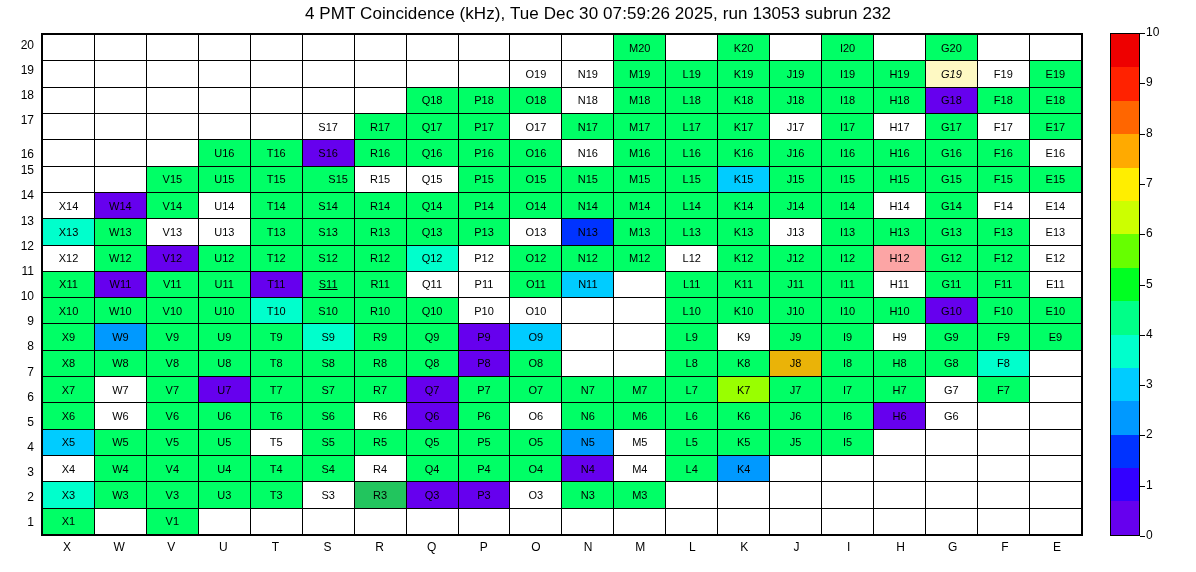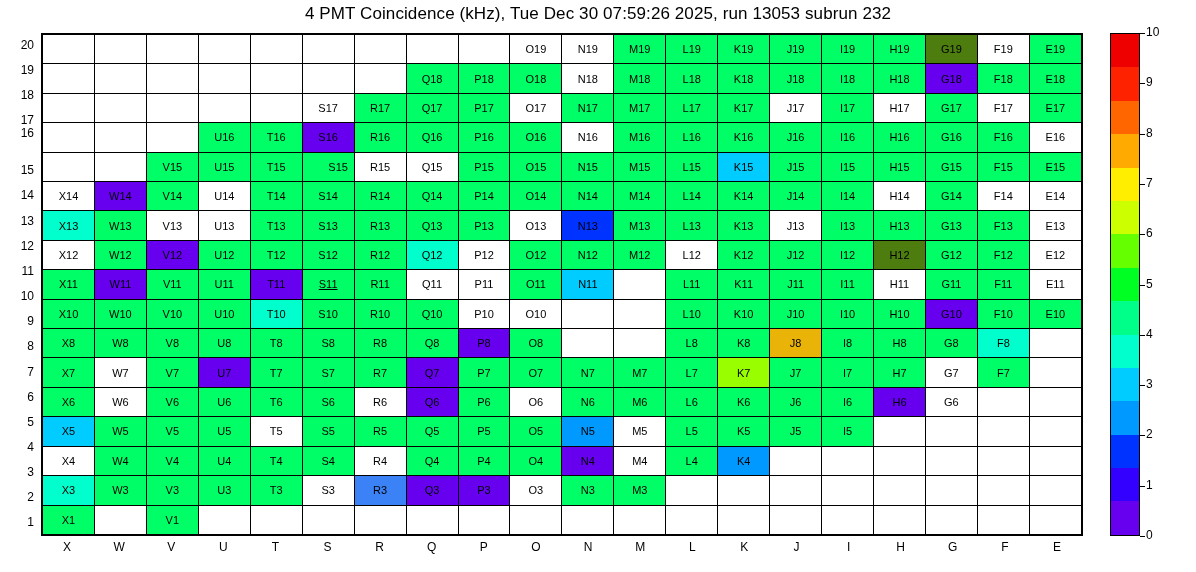--- a/index.html
+++ b/index.html
@@ -77,29 +77,51 @@
           <tr>
             <td style="background: rgb(255, 255, 255);"></td>
             <td style="background: rgb(255, 255, 255);"></td>
             <td style="background: rgb(255, 255, 255);"></td>
             <td style="background: rgb(255, 255, 255);"></td>
             <td style="background: rgb(255, 255, 255);"></td>
             <td style="background: rgb(255, 255, 255);"></td>
             <td style="background: rgb(255, 255, 255);"></td>
             <td style="background: rgb(255, 255, 255);"></td>
             <td style="background: rgb(255, 255, 255);"></td>
+            <td style="background: rgb(255, 255, 255);"></td>
+            <td style="background: rgb(255, 255, 255);"></td>
+            <td style="background: rgb(0, 255, 102);">M20</td>
+            <td style="background: rgb(255, 255, 255);"></td>
+            <td style="background: rgb(0, 255, 102);">K20</td>
+            <td style="background: rgb(255, 255, 255);"></td>
+            <td style="background: rgb(0, 255, 102);">I20</td>
+            <td style="background: rgb(255, 255, 255);"></td>
+            <td style="background: rgb(0, 255, 102);">G20</td>
+            <td style="background: rgb(255, 255, 255);"></td>
+            <td style="background: rgb(255, 255, 255);"></td>
+          </tr>
+          <tr>
+            <td style="background: rgb(255, 255, 255);"></td>
+            <td style="background: rgb(255, 255, 255);"></td>
+            <td style="background: rgb(255, 255, 255);"></td>
+            <td style="background: rgb(255, 255, 255);"></td>
+            <td style="background: rgb(255, 255, 255);"></td>
+            <td style="background: rgb(255, 255, 255);"></td>
+            <td style="background: rgb(255, 255, 255);"></td>
+            <td style="background: rgb(255, 255, 255);"></td>
+            <td style="background: rgb(255, 255, 255);"></td>
             <td style="background: rgb(255, 255, 255);">O19</td>
             <td style="background: rgb(255, 255, 255);">N19</td>
             <td style="background: rgb(0, 255, 102);">M19</td>
             <td style="background: rgb(0, 255, 102);">L19</td>
             <td style="background: rgb(0, 255, 102);">K19</td>
             <td style="background: rgb(0, 255, 102);">J19</td>
             <td style="background: rgb(0, 255, 102);">I19</td>
             <td style="background: rgb(0, 255, 102);">H19</td>
-            <td style="background: #4d7c0f;">G19</td>
+            <td style="background: #fef9c3; font-style: italic;">G19</td>
             <td style="background: rgb(255, 255, 255);">F19</td>
             <td style="background: rgb(0, 255, 102);">E19</td>
           </tr>
           <tr>
             <td style="background: rgb(255, 255, 255);"></td>
             <td style="background: rgb(255, 255, 255);"></td>
             <td style="background: rgb(255, 255, 255);"></td>
             <td style="background: rgb(255, 255, 255);"></td>
             <td style="background: rgb(255, 255, 255);"></td>
             <td style="background: rgb(255, 255, 255);"></td>
@@ -238,21 +260,21 @@
             <td style="background: rgb(0, 255, 102);">R12</td>
             <td style="background: rgb(0, 255, 204);">Q12</td>
             <td style="background: rgb(255, 255, 255);">P12</td>
             <td style="background: rgb(0, 255, 102);">O12</td>
             <td style="background: rgb(0, 255, 102);">N12</td>
             <td style="background: rgb(0, 255, 102);">M12</td>
             <td style="background: rgb(255, 255, 255);">L12</td>
             <td style="background: rgb(0, 255, 102);">K12</td>
             <td style="background: rgb(0, 255, 102);">J12</td>
             <td style="background: rgb(0, 255, 102);">I12</td>
-            <td style="background: #4d7c0f;">H12</td>
+            <td style="background: #fca5a5;">H12</td>
             <td style="background: rgb(0, 255, 102);">G12</td>
             <td style="background: rgb(0, 255, 102);">F12</td>
             <td style="background: rgb(255, 255, 255);">E12</td>
           </tr>
           <tr>
             <td style="background: rgb(0, 255, 102);">X11</td>
             <td style="background: rgb(102, 0, 238);">W11</td>
             <td style="background: rgb(0, 255, 102);">V11</td>
             <td style="background: rgb(0, 255, 102);">U11</td>
             <td style="background: rgb(102, 0, 238);">T11</td>
@@ -286,20 +308,42 @@
             <td style="background: rgb(255, 255, 255);"></td>
             <td style="background: rgb(255, 255, 255);"></td>
             <td style="background: rgb(0, 255, 102);">L10</td>
             <td style="background: rgb(0, 255, 102);">K10</td>
             <td style="background: rgb(0, 255, 102);">J10</td>
             <td style="background: rgb(0, 255, 102);">I10</td>
             <td style="background: rgb(0, 255, 102);">H10</td>
             <td style="background: rgb(102, 0, 238);">G10</td>
             <td style="background: rgb(0, 255, 102);">F10</td>
             <td style="background: rgb(0, 255, 102);">E10</td>
+          </tr>
+          <tr>
+            <td style="background: rgb(0, 255, 102);">X9</td>
+            <td style="background: rgb(0, 153, 255);">W9</td>
+            <td style="background: rgb(0, 255, 102);">V9</td>
+            <td style="background: rgb(0, 255, 102);">U9</td>
+            <td style="background: rgb(0, 255, 102);">T9</td>
+            <td style="background: rgb(0, 255, 204);">S9</td>
+            <td style="background: rgb(0, 255, 102);">R9</td>
+            <td style="background: rgb(0, 255, 102);">Q9</td>
+            <td style="background: rgb(102, 0, 238);">P9</td>
+            <td style="background: rgb(0, 204, 255);">O9</td>
+            <td style="background: rgb(255, 255, 255);"></td>
+            <td style="background: rgb(255, 255, 255);"></td>
+            <td style="background: rgb(0, 255, 102);">L9</td>
+            <td style="background: rgb(255, 255, 255);">K9</td>
+            <td style="background: rgb(0, 255, 102);">J9</td>
+            <td style="background: rgb(0, 255, 102);">I9</td>
+            <td style="background: rgb(255, 255, 255);">H9</td>
+            <td style="background: rgb(0, 255, 102);">G9</td>
+            <td style="background: rgb(0, 255, 102);">F9</td>
+            <td style="background: rgb(0, 255, 102);">E9</td>
           </tr>
           <tr>
             <td style="background: rgb(0, 255, 102);">X8</td>
             <td style="background: rgb(0, 255, 102);">W8</td>
             <td style="background: rgb(0, 255, 102);">V8</td>
             <td style="background: rgb(0, 255, 102);">U8</td>
             <td style="background: rgb(0, 255, 102);">T8</td>
             <td style="background: rgb(0, 255, 102);">S8</td>
             <td style="background: rgb(0, 255, 102);">R8</td>
             <td style="background: rgb(0, 255, 102);">Q8</td>
@@ -404,21 +448,21 @@
             <td style="background: rgb(255, 255, 255);"></td>
             <td style="background: rgb(255, 255, 255);"></td>
           </tr>
           <tr>
             <td style="background: rgb(0, 255, 204);">X3</td>
             <td style="background: rgb(0, 255, 102);">W3</td>
             <td style="background: rgb(0, 255, 102);">V3</td>
             <td style="background: rgb(0, 255, 102);">U3</td>
             <td style="background: rgb(0, 255, 102);">T3</td>
             <td style="background: rgb(255, 255, 255);">S3</td>
-            <td style="background: #3b82f6;">R3</td>
+            <td style="background: #22c55e;">R3</td>
             <td style="background: rgb(102, 0, 238);">Q3</td>
             <td style="background: rgb(102, 0, 238);">P3</td>
             <td style="background: rgb(255, 255, 255);">O3</td>
             <td style="background: rgb(0, 255, 102);">N3</td>
             <td style="background: rgb(0, 255, 102);">M3</td>
             <td style="background: rgb(255, 255, 255);"></td>
             <td style="background: rgb(255, 255, 255);"></td>
             <td style="background: rgb(255, 255, 255);"></td>
             <td style="background: rgb(255, 255, 255);"></td>
             <td style="background: rgb(255, 255, 255);"></td>
@@ -468,21 +512,21 @@
       <div class="seg" style="height: 6.66667%; background: rgb(0, 51, 255);"></div>
       <div class="seg" style="height: 6.66667%; background: rgb(51, 0, 255);"></div>
       <div class="seg" style="height: 6.66667%; background: rgb(102, 0, 238);"></div>
     </div>
   <div id="cbar-labels"></div>
 
 <div class="ylab" style="top: 37.575px;">20</div>
     <div class="ylab" style="top: 62.725px;">19</div>
     <div class="ylab" style="top: 87.875px;">18</div>
     <div class="ylab" style="top: 113.025px;">17</div>
-    <div class="ylab" style="top: 126px;">16</div>
+    <div class="ylab" style="top: 147px;">16</div>
     <div class="ylab" style="top: 163.325px;">15</div>
     <div class="ylab" style="top: 188.475px;">14</div>
     <div class="ylab" style="top: 213.625px;">13</div>
     <div class="ylab" style="top: 238.775px;">12</div>
     <div class="ylab" style="top: 263.925px;">11</div>
     <div class="ylab" style="top: 289.075px;">10</div>
     <div class="ylab" style="top: 314.225px;">9</div>
     <div class="ylab" style="top: 339.375px;">8</div>
     <div class="ylab" style="top: 364.525px;">7</div>
     <div class="ylab" style="top: 389.675px;">6</div>

